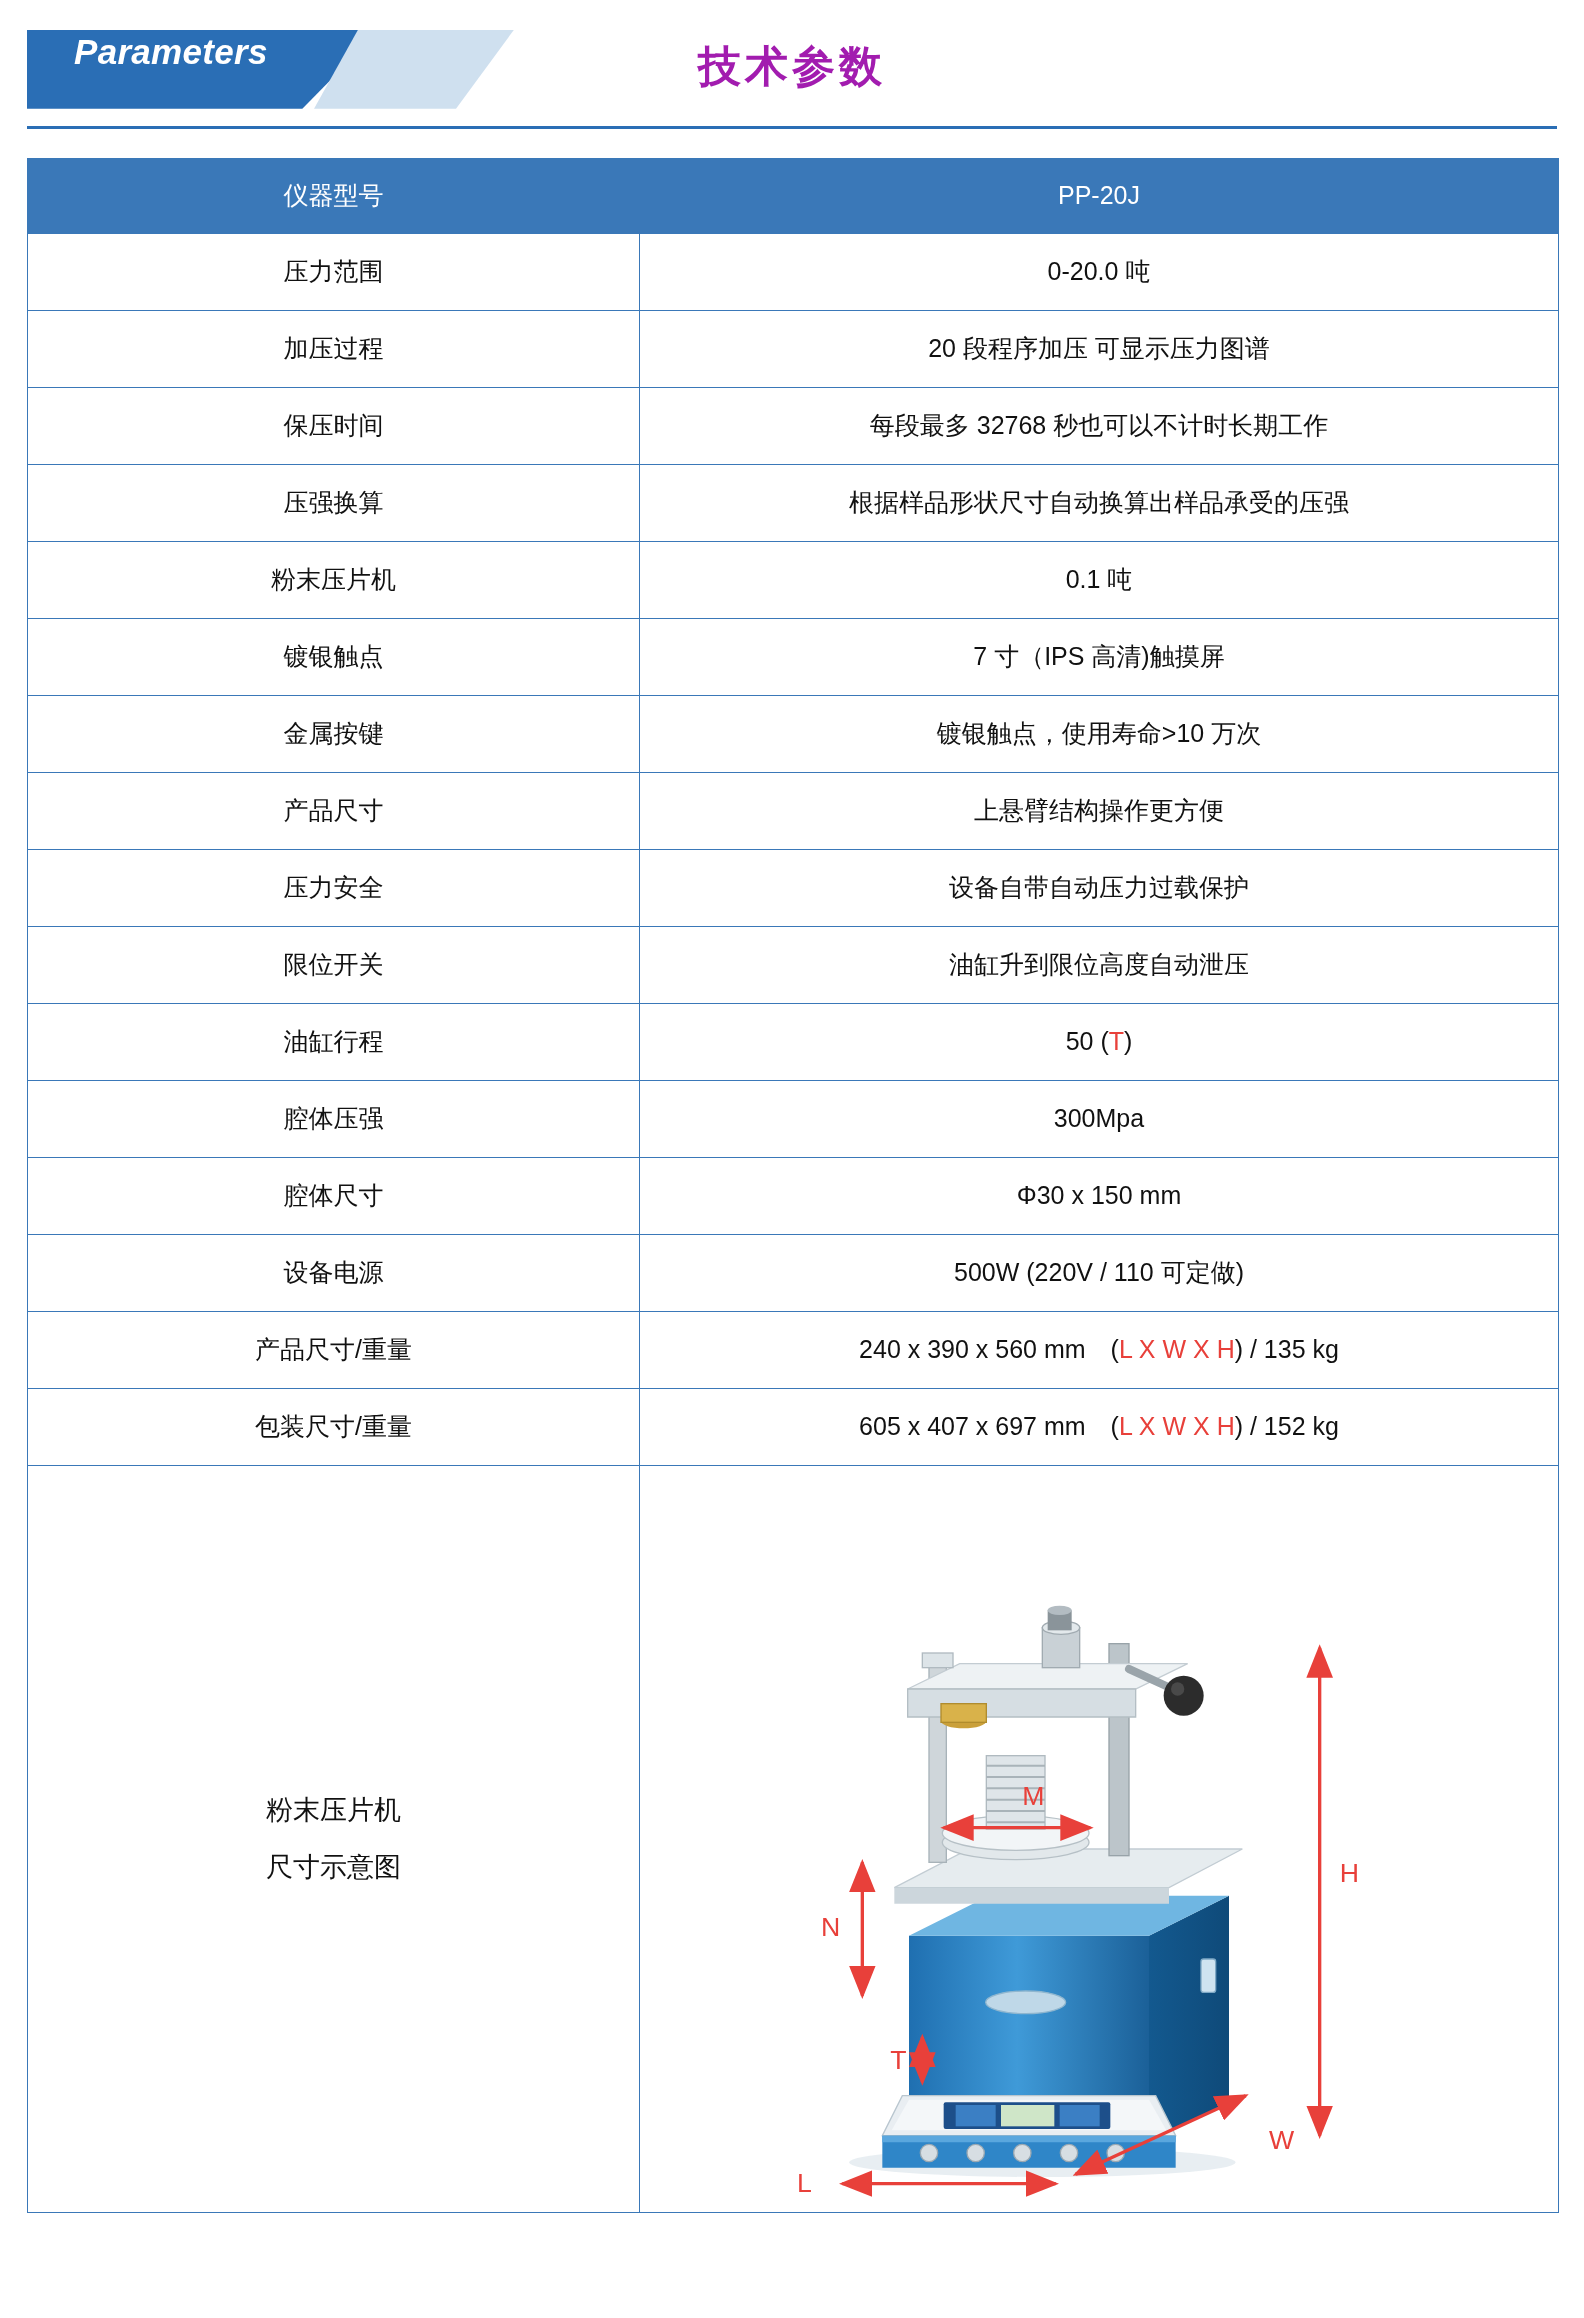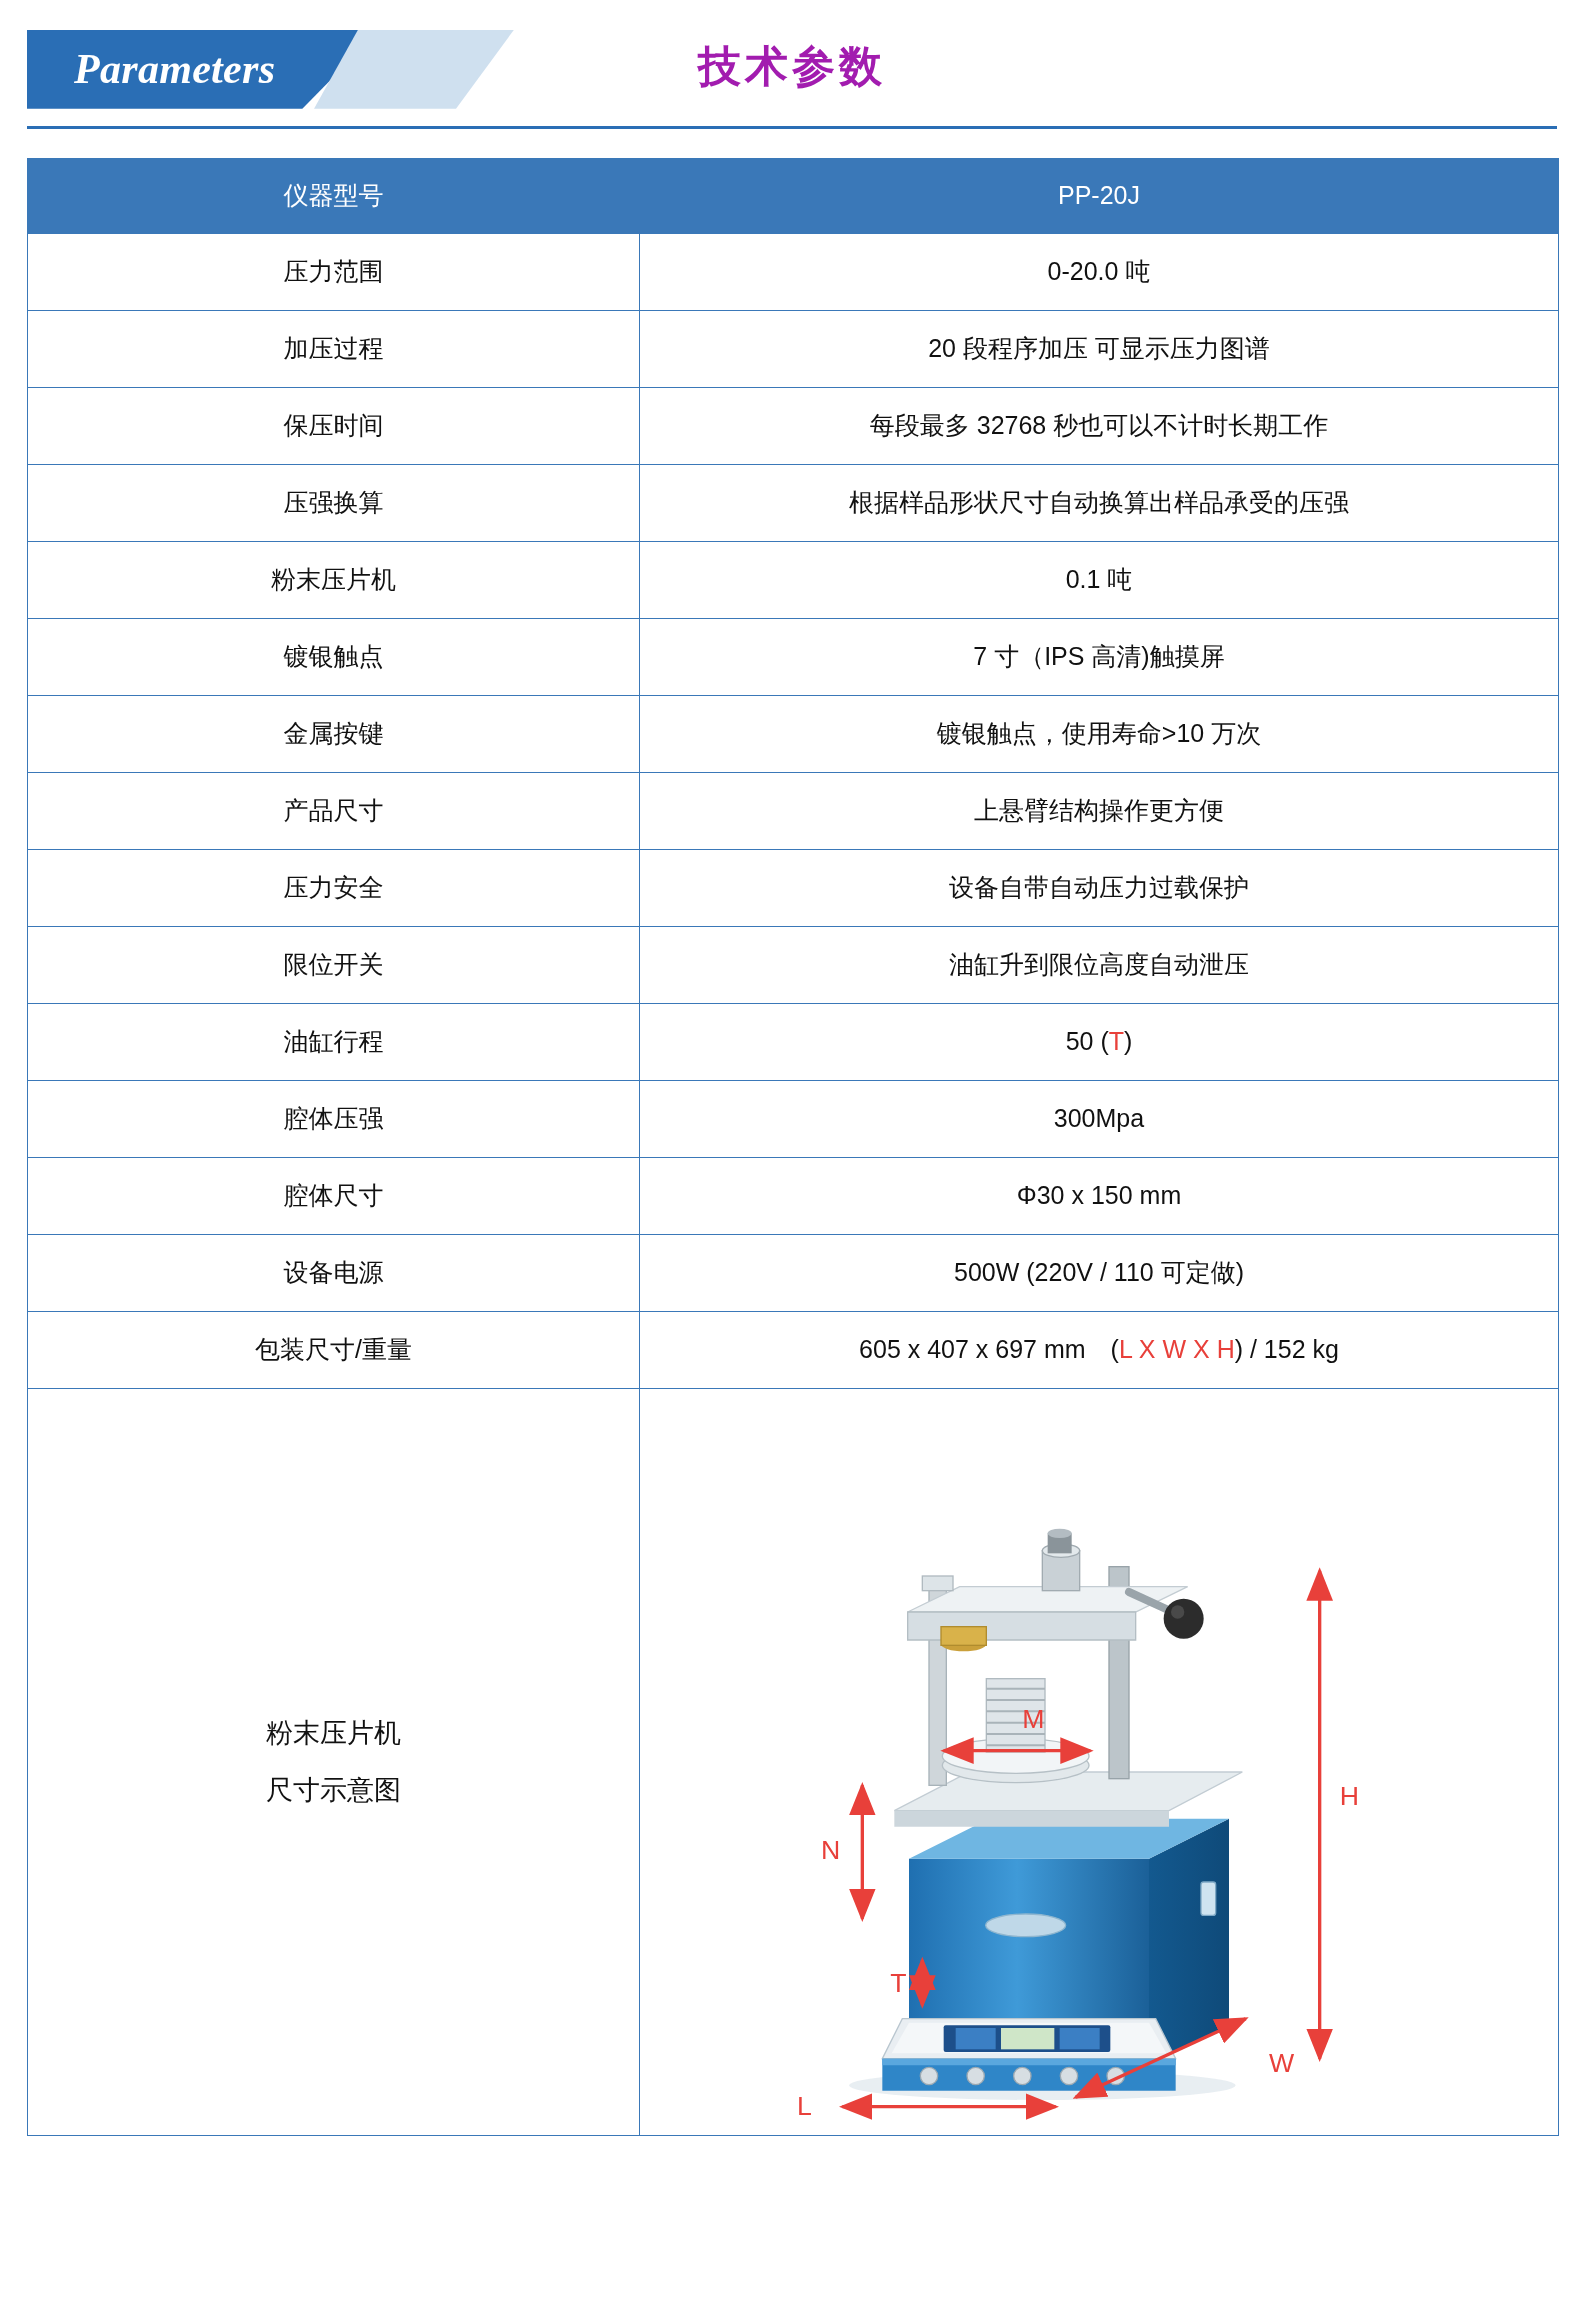--- a/index.html
+++ b/index.html
@@ -39,28 +39,27 @@
   .header-banner .shape-light {
     position: absolute;
     left: 287px; top: 0;
     width: 200px; height: 79px;
     background: #cfe0ef;
     clip-path: polygon(22% 0, 100% 0, 71% 100%, 0 100%);
   }
   .header-en {
     position: absolute;
     left: 47px;
-    top: 22px;
-    font-size: 42px;
+    top: 9px;
+    font-size: 35px;
     font-weight: bold;
     color: #ffffff;
     letter-spacing: 0.3px;
     font-style: italic;
     z-index: 3;
-    font-family: Liberation Serif, serif;
   }
   .header-cn {
     position: absolute;
     left: 0; right: 0;
     top: 14.7px;
     text-align: center;
     font-size: 43px;
     font-weight: bold;
     color: #a21caf;
     letter-spacing: 4px;
@@ -198,20 +197,24 @@
           <td class="label">腔体压强</td>
           <td class="value">300Mpa</td>
         </tr>
         <tr>
           <td class="label">腔体尺寸</td>
           <td class="value">Φ30 x 150 mm</td>
         </tr>
         <tr>
           <td class="label">设备电源</td>
           <td class="value">500W (220V / 110 可定做)</td>
+        </tr>
+        <tr>
+          <td class="label">产品尺寸/重量</td>
+          <td class="value"><span>240 x 390 x 560 mm　(</span><span class="accent">L X W X H</span><span>) / 135 kg</span></td>
         </tr>
         <tr>
           <td class="label">包装尺寸/重量</td>
           <td class="value"><span>605 x 407 x 697 mm　(</span><span class="accent">L X W X H</span><span>) / 152 kg</span></td>
         </tr>
         <tr class="diagram-row">
           <td>
             <div class="diagram-label">
               <div>粉末压片机</div>
               <div>尺寸示意图</div>

